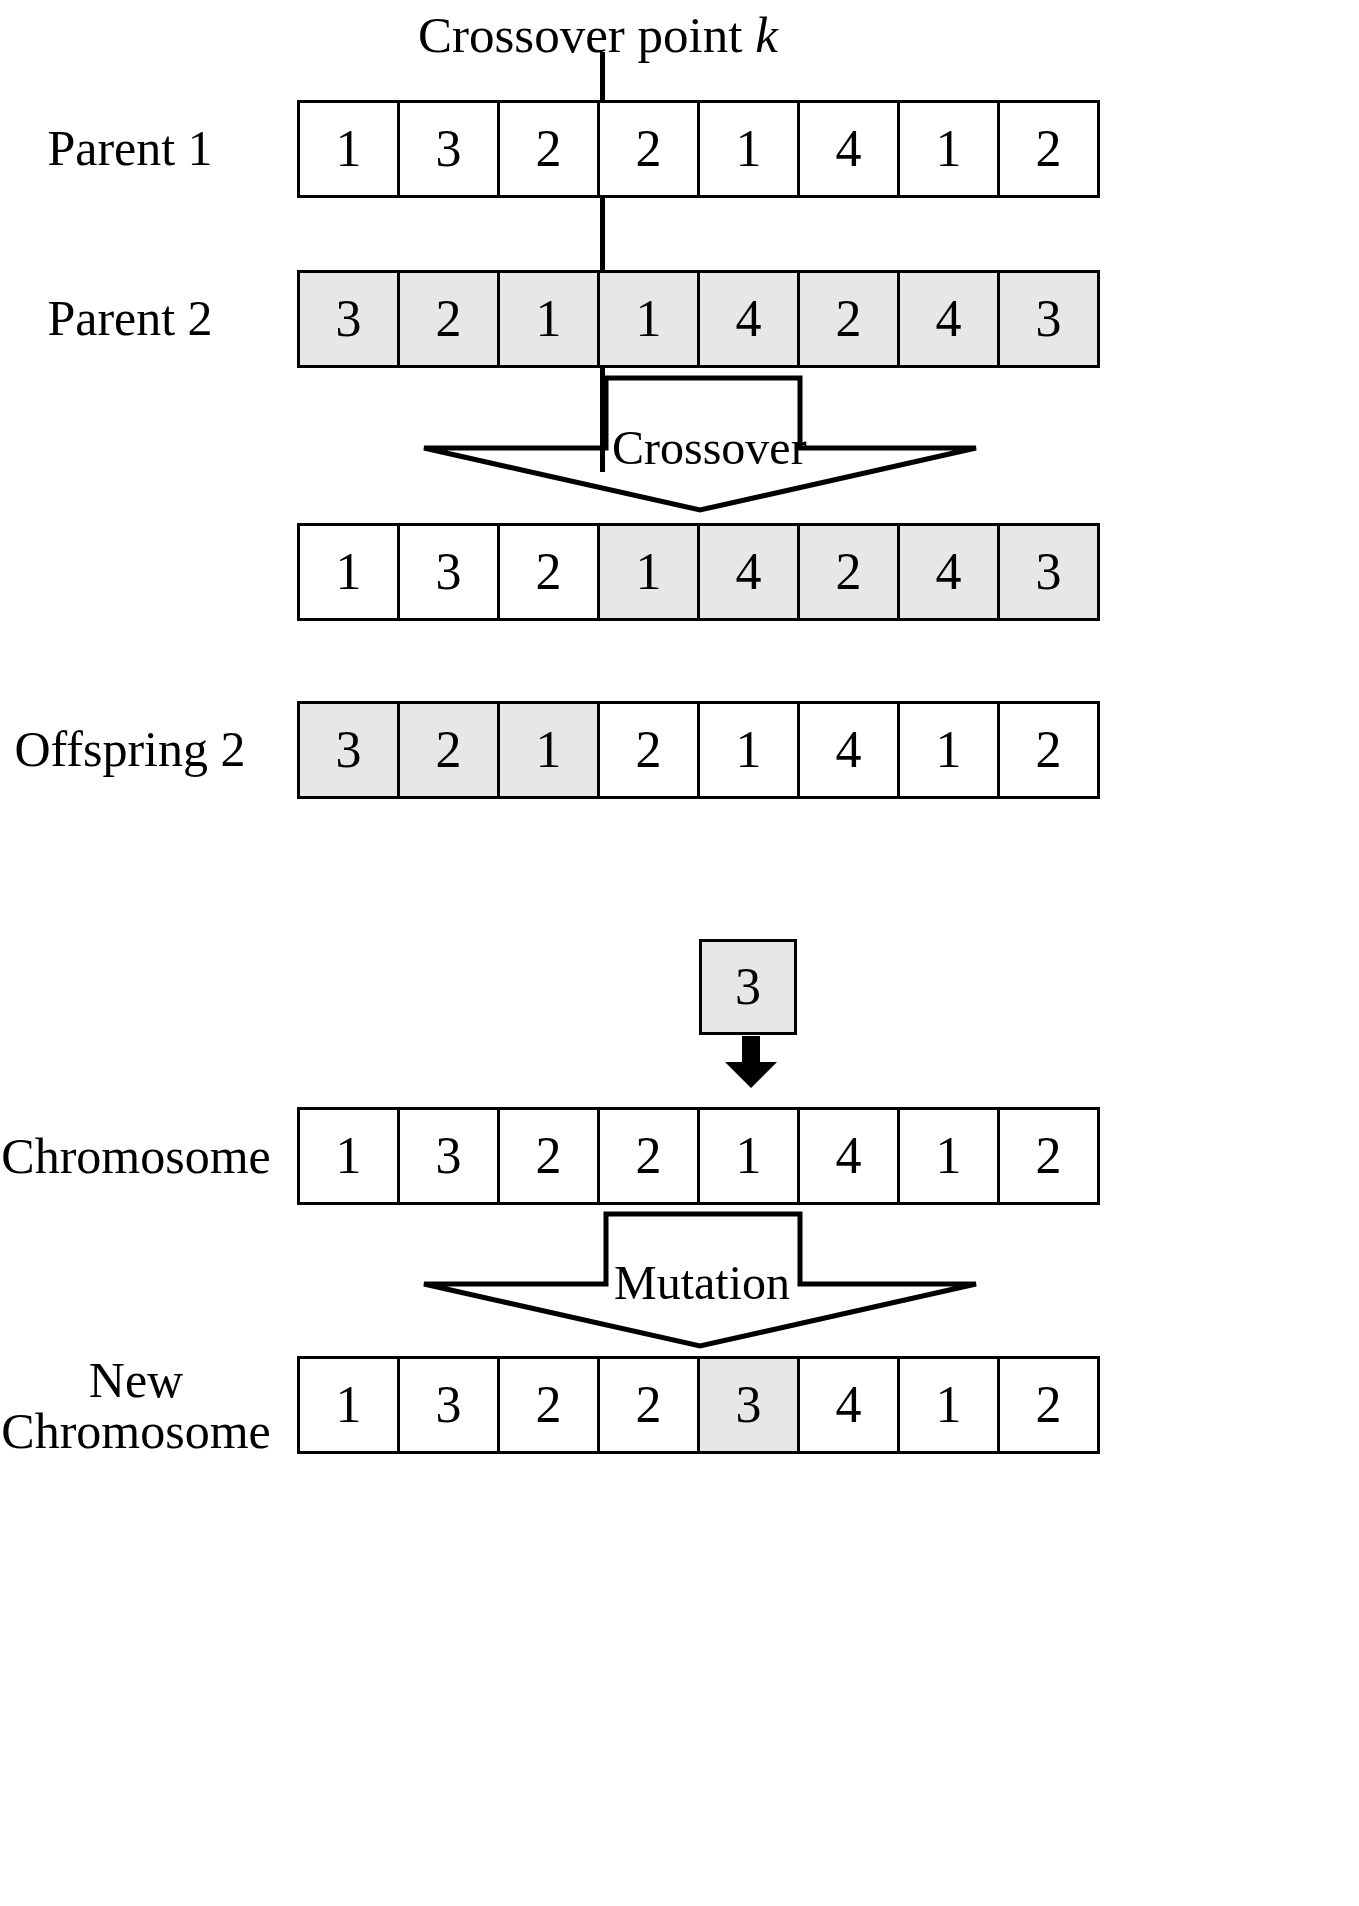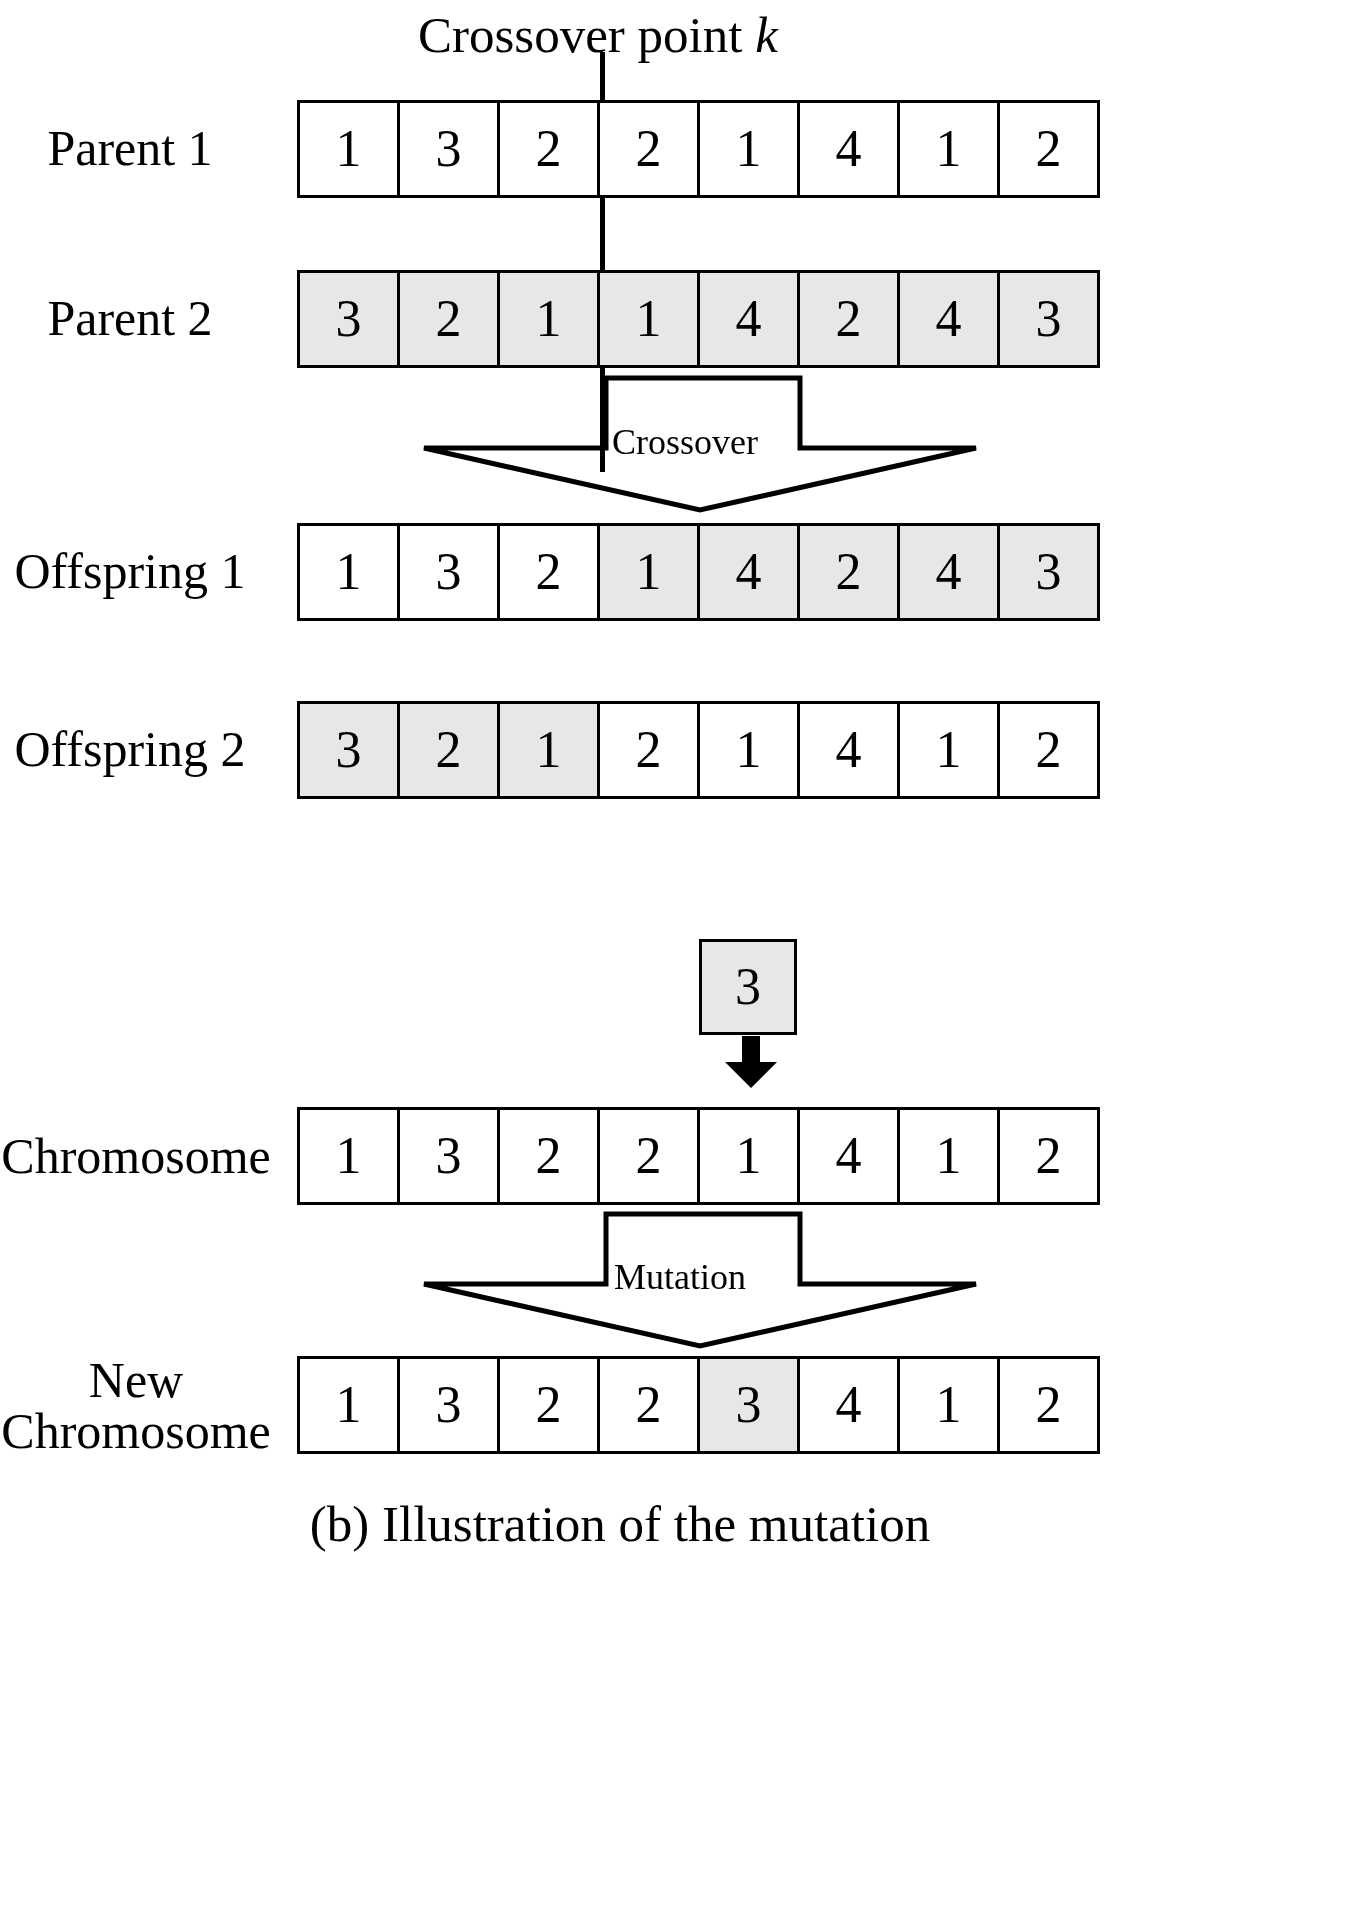--- a/index.html
+++ b/index.html
@@ -48,21 +48,21 @@
 
   .xline{
     position:absolute;
     width:5px;background:#000;
   }
 
   .arrowwrap{position:absolute;}
   .arrowwrap svg{display:block;}
   .arrowlabel{
     position:absolute;
-    font-size:36px;
+    font-size:48px;
     line-height:1;
     white-space:nowrap;
   }
 
   .solidarrow{position:absolute;}
 </style>
 </head>
 <body>
 
 <div class="fig">
@@ -97,21 +97,20 @@
     <div class="cell gray" style="width:103px;height:98px;">3</div>
   </div>
 
   <div class="arrowwrap" style="left:420px;top:372px;">
     <svg width="560" height="142" viewBox="0 0 560 142">
       <path d="M 186 6 L 380 6 L 380 76 L 556 76 L 280 138 L 4 76 L 186 76 Z" fill="none" stroke="#000" stroke-width="5" stroke-linejoin="miter"></path>
     </svg>
   </div>
   <div class="arrowlabel" style="left:612px;top:424px;">Crossover</div>
 
-  <div class="rowlabel" style="left:0px;top:545px;width:260px;">Offspring 1</div>
   <div class="row" style="left:297px;top:523px;">
     <div class="cell" style="width:103px;height:98px;">1</div>
     <div class="cell" style="width:103px;height:98px;">3</div>
     <div class="cell" style="width:103px;height:98px;">2</div>
     <div class="cell gray" style="width:103px;height:98px;">1</div>
     <div class="cell gray" style="width:103px;height:98px;">4</div>
     <div class="cell gray" style="width:103px;height:98px;">2</div>
     <div class="cell gray" style="width:103px;height:98px;">4</div>
     <div class="cell gray" style="width:103px;height:98px;">3</div>
   </div>
@@ -164,15 +163,14 @@
     <div class="cell" style="width:103px;height:98px;">1</div>
     <div class="cell" style="width:103px;height:98px;">3</div>
     <div class="cell" style="width:103px;height:98px;">2</div>
     <div class="cell" style="width:103px;height:98px;">2</div>
     <div class="cell gray" style="width:103px;height:98px;">3</div>
     <div class="cell" style="width:103px;height:98px;">4</div>
     <div class="cell" style="width:103px;height:98px;">1</div>
     <div class="cell" style="width:103px;height:98px;">2</div>
   </div>
 
-  <div class="caption" style="left:0px;top:1495px;width:1240px;">(b) Illustration of the mutation</div>
 
 </div>
 
 </body></html>

